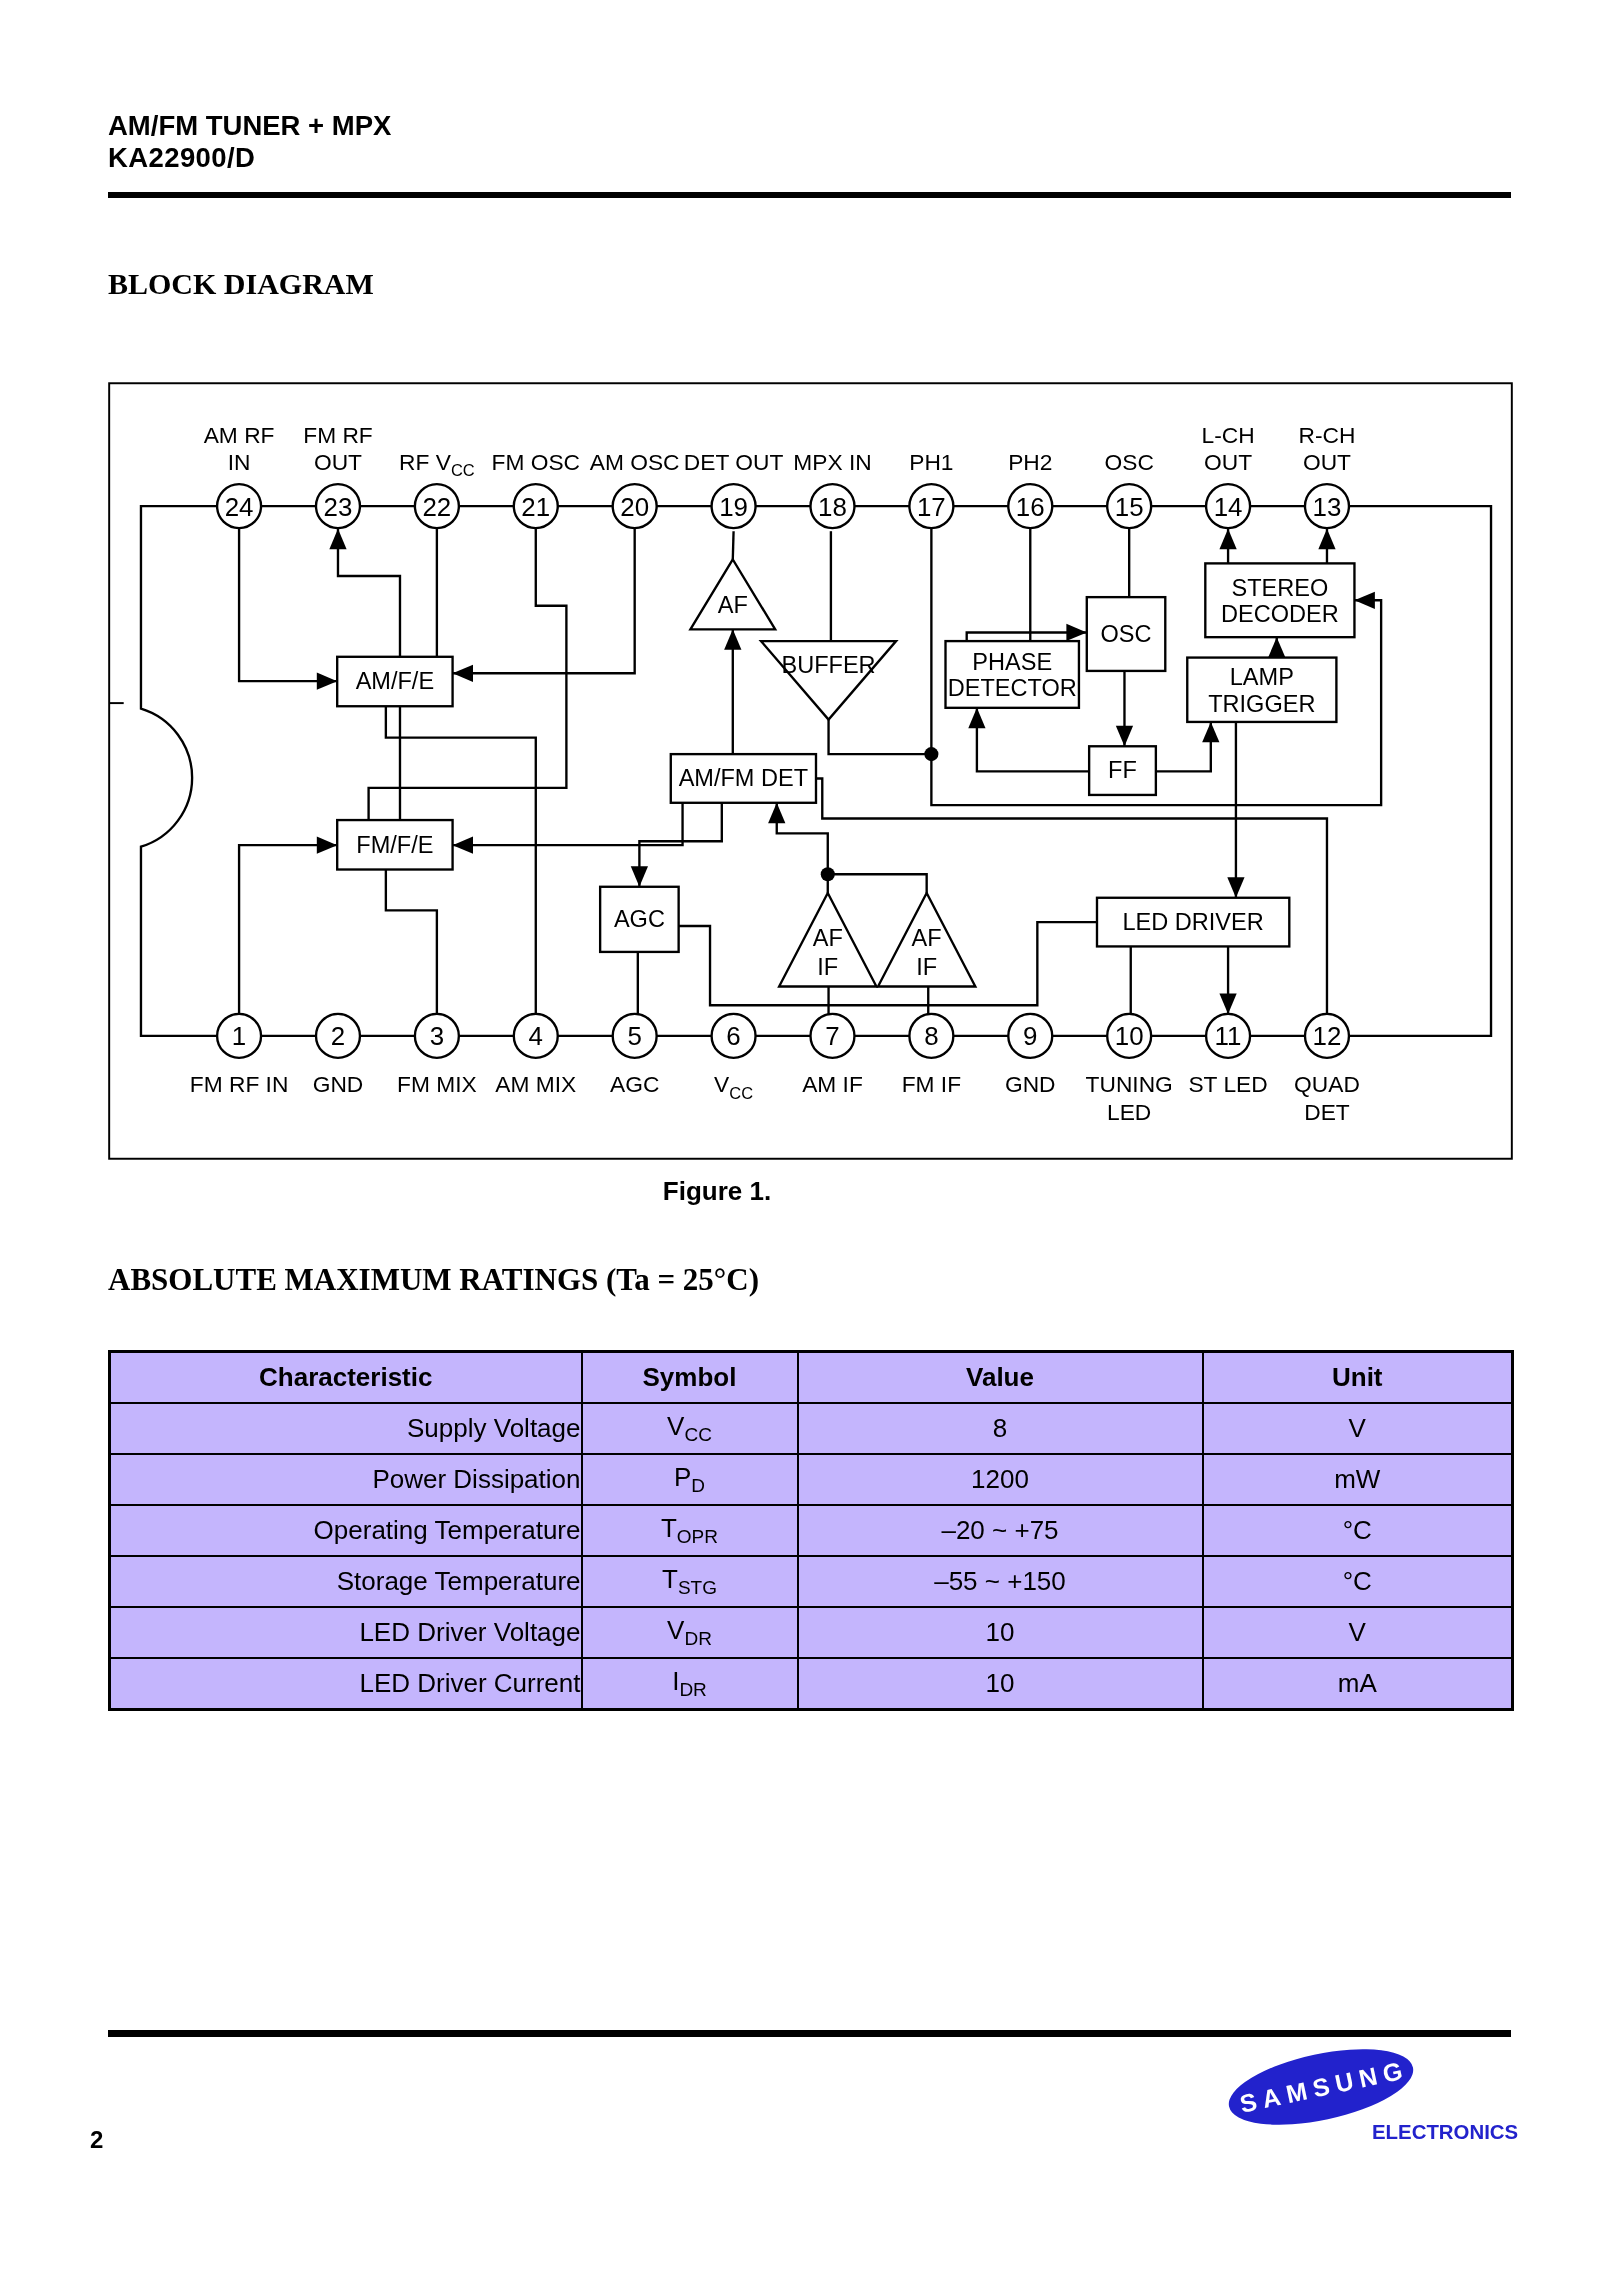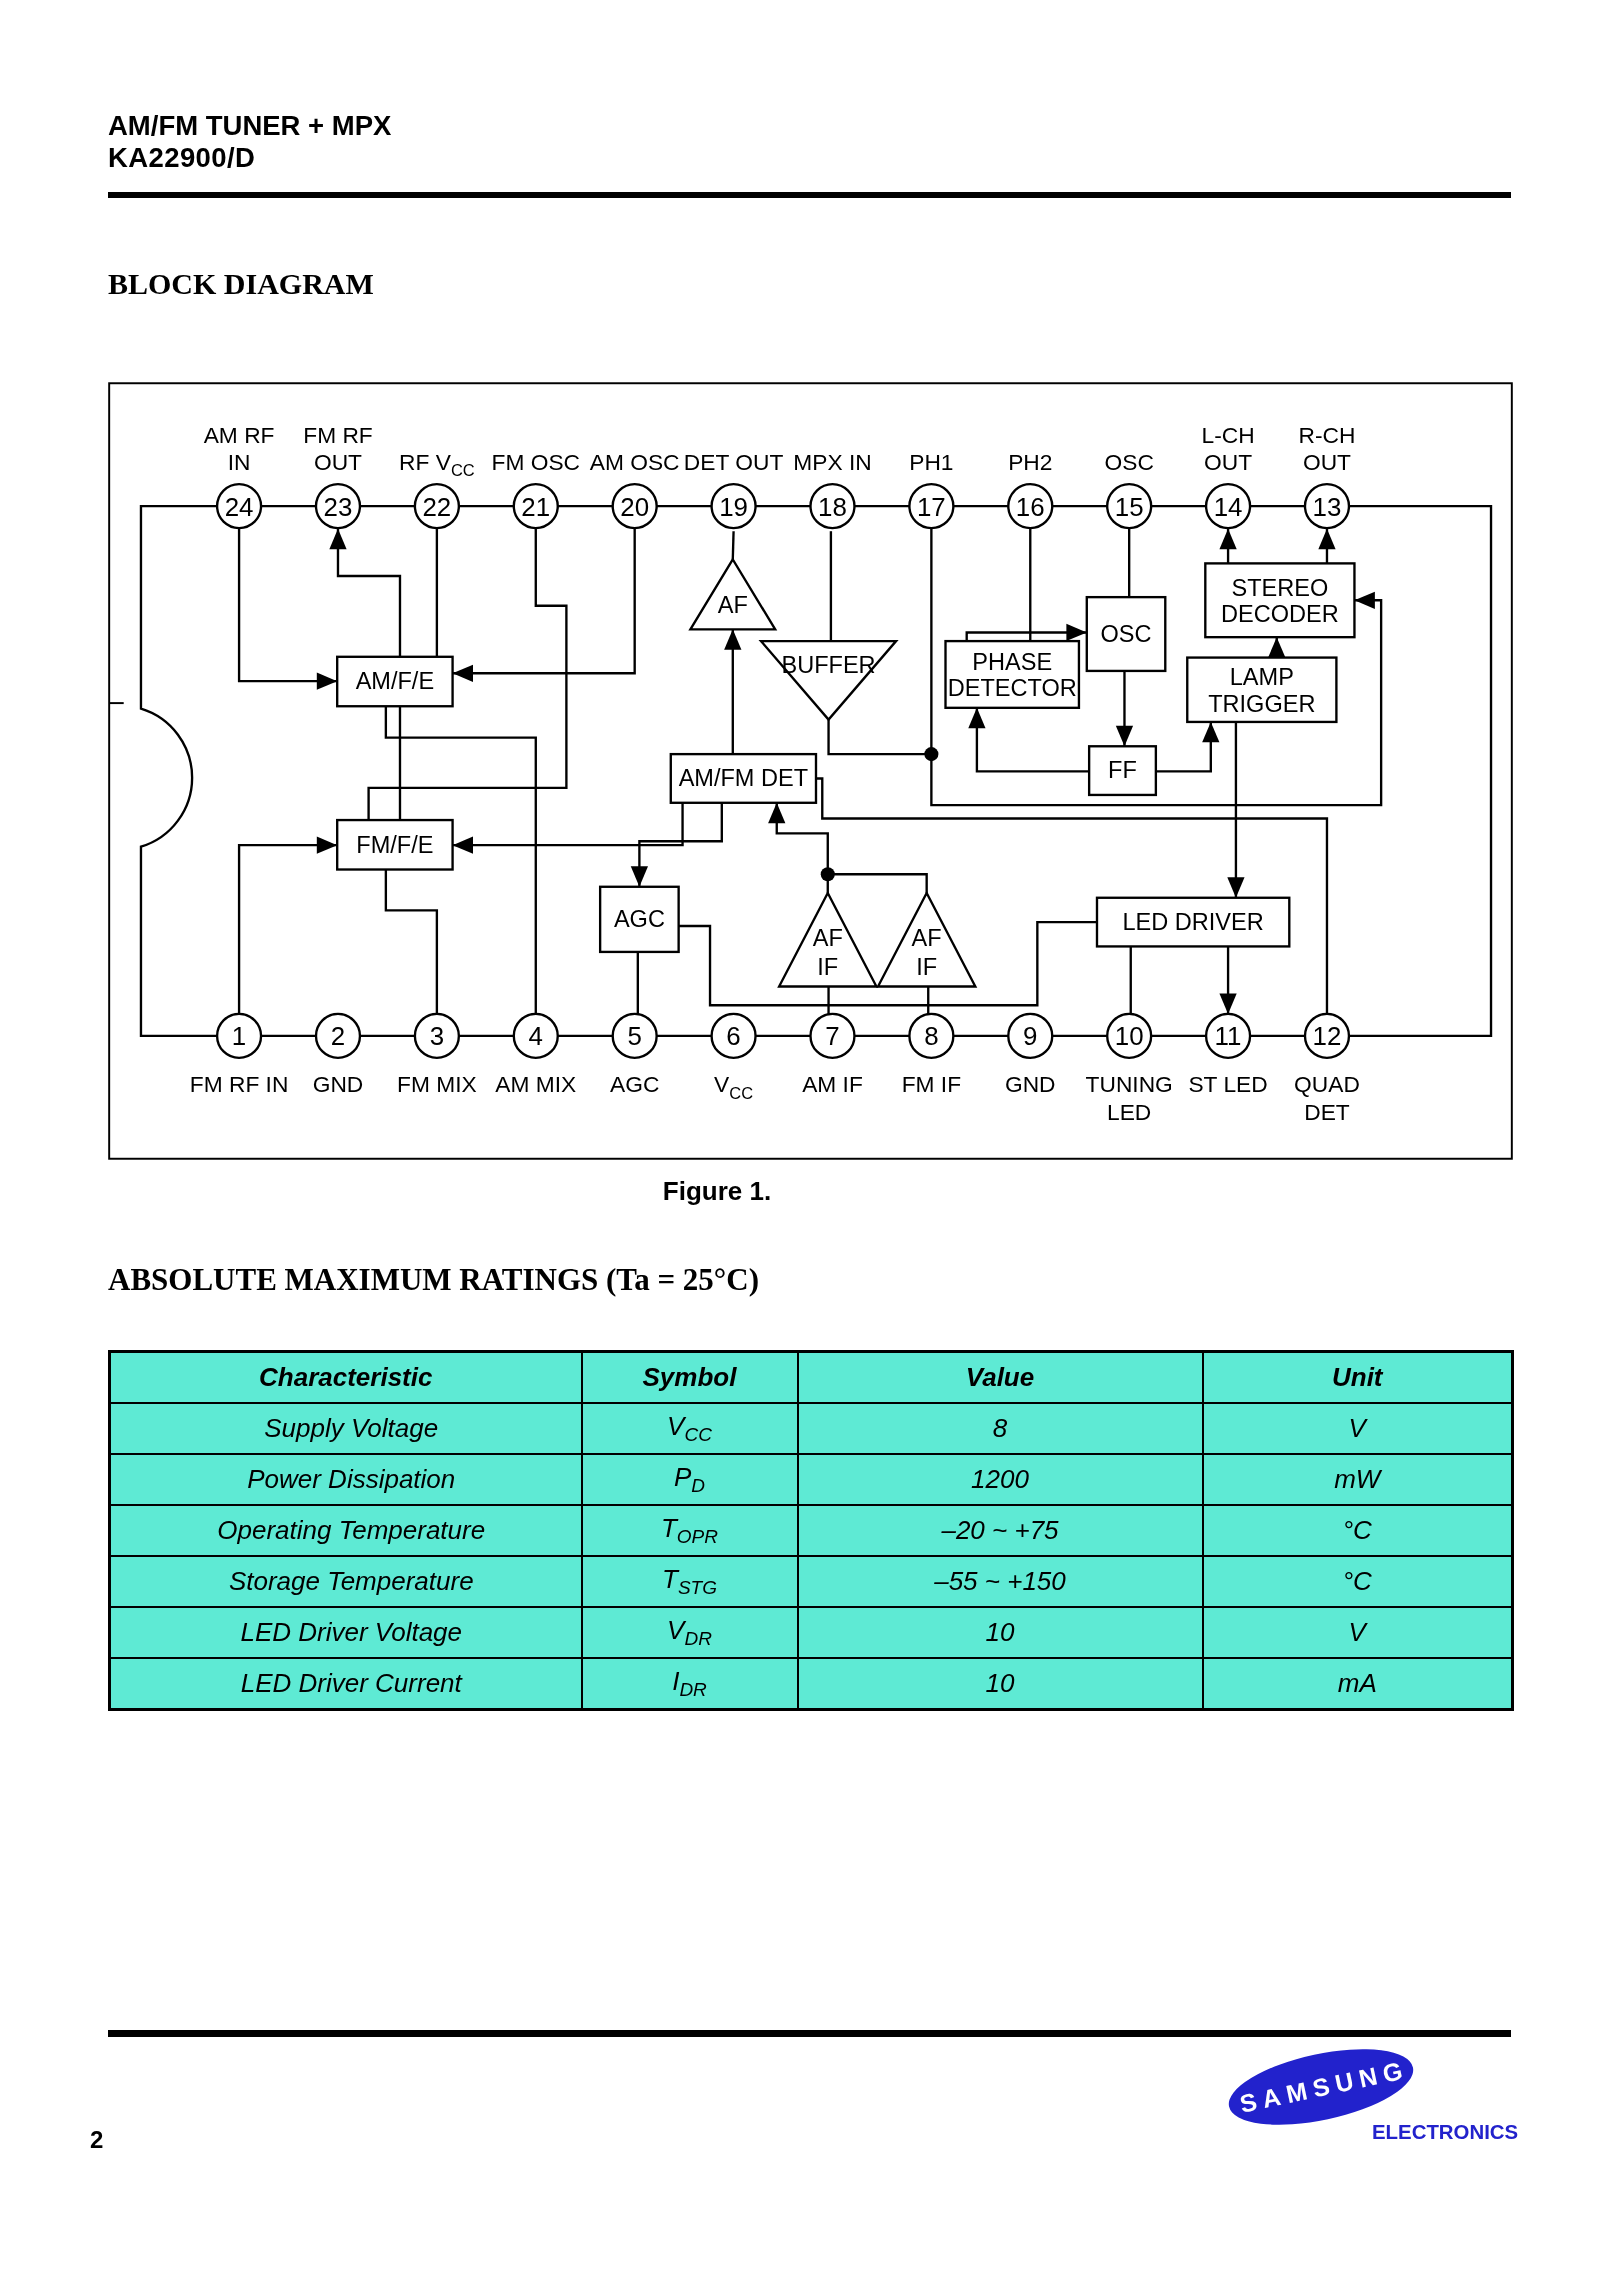--- a/index.html
+++ b/index.html
@@ -17,25 +17,25 @@
   .sec-title{left:108px;font-size:30px;font-weight:bold;font-family:Liberation Serif, serif;}
   .sec1{top:267px;}
   .sec2{top:1262px;font-size:31px;}
   .fig-caption{left:0;top:1176px;width:1434px;text-align:center;font-size:26px;font-weight:bold;}
   
   #diagram-svg{position:absolute;left:108px;top:382px;}
   
   #ratings-table{position:absolute;left:108px;top:1350px;border-collapse:collapse;table-layout:fixed;}
   #ratings-table th,#ratings-table td{
     border:2.4px solid #000;font-size:26px;text-align:center;vertical-align:middle;
-    padding:0;height:49px;background:#5eead4;font-style:italic;
+    padding:0;height:49px;background:#c4b5fd;
   }
   #ratings-table{border:3.9px solid #000;}
   #ratings-table th{font-weight:bold;}
-  #ratings-table td.char{text-align:center;padding-left:11px;}
+  #ratings-table td.char{text-align:right;padding-left:11px;}
   #ratings-table sub{font-size:19px;}
   
   .page-num{left:90px;top:2126px;font-size:24px;font-weight:bold;}
   .logo-ellipse{
     left:1227px;top:2054px;width:188px;height:66px;border-radius:50%;
     transform:rotate(-12deg);display:flex;align-items:center;justify-content:center;
   }
   .logo-ellipse span{
     color:#fff;font-size:25px;font-weight:bold;letter-spacing:6.3px;padding-left:6.3px;
   }

